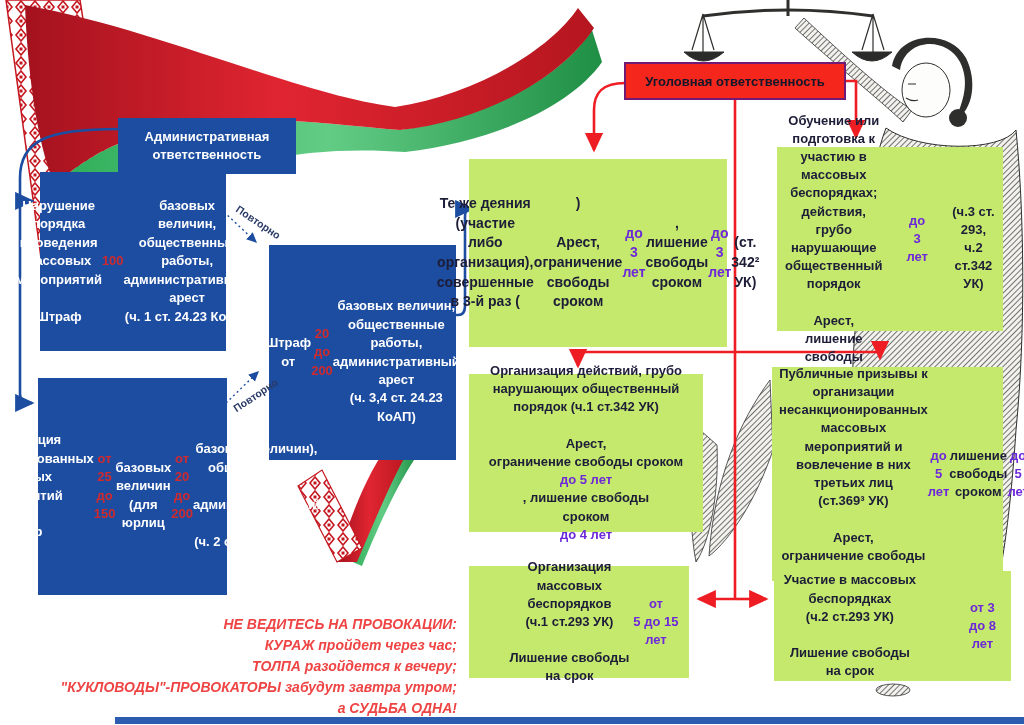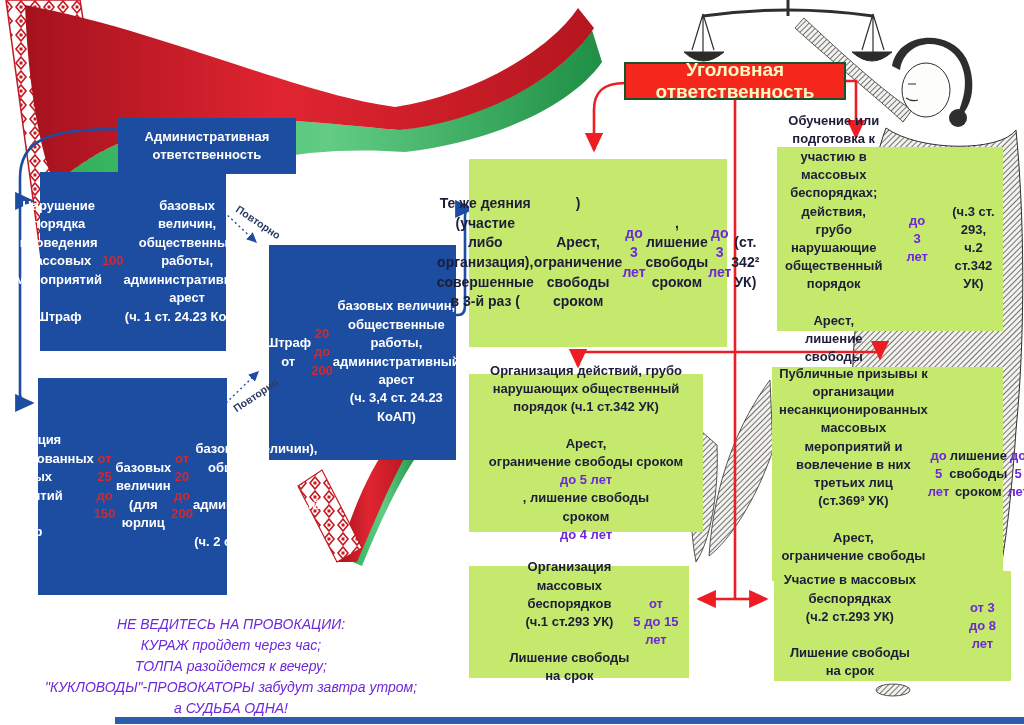--- a/index.html
+++ b/index.html
@@ -8,33 +8,33 @@
     font-family:"Liberation Sans","DejaVu Sans",sans-serif;
   }
   .layer{position:absolute;left:0;top:0;width:1024px;height:725px;}
   .box{
     position:absolute;display:flex;align-items:center;justify-content:center;
     text-align:center;white-space:pre-line;box-sizing:border-box;padding:6px 8px;
     z-index:4;
   }
   .blue{background:#1c4da1;color:#ffffff;font-size:13px;font-weight:600;line-height:1.42;}
   .green{background:#c5e96d;color:#1d1d38;font-size:13px;font-weight:700;line-height:1.4;}
-  .redbox{background:#f5271d;color:#fef9c3;font-size:19px;font-weight:700;border:2px solid #14532d;}
+  .redbox{background:#f5271d;color:#0f172a;font-size:13px;font-weight:700;border:2px solid #701a75;}
   .seg-r{color:#6d28d9;font-weight:inherit;}
   .blue .seg-r{color:#cf2a2e;}
   .seg-ri{color:#e02520;font-style:italic;}
   .repeat-label{
     position:absolute;z-index:5;color:#2a3a66;font-size:10.5px;font-weight:600;
   }
   #repeat-1{left:233px;top:216px;transform:rotate(34deg);}
   #repeat-2{left:230px;top:389px;transform:rotate(-34deg);}
   .warning{
     position:absolute;left:5px;top:614px;width:452px;z-index:4;
-    color:#6d28d9;font-size:14px;font-weight:400;font-style:italic;
-    text-align:center;white-space:pre-line;line-height:1.5;
+    color:#ef4444;font-size:14px;font-weight:700;font-style:italic;
+    text-align:right;white-space:pre-line;line-height:1.5;
   }
   .bottom-line{position:absolute;left:115px;top:717px;width:909px;height:7px;background:#2b5cb0;z-index:3;}
 </style>
 </head>
 <body>
 <div class="canvas">
 
 <svg class="layer" style="z-index:1" viewBox="0 0 1024 725">
   <defs>
     <linearGradient id="rg" x1="0" y1="0" x2="1" y2="0">

